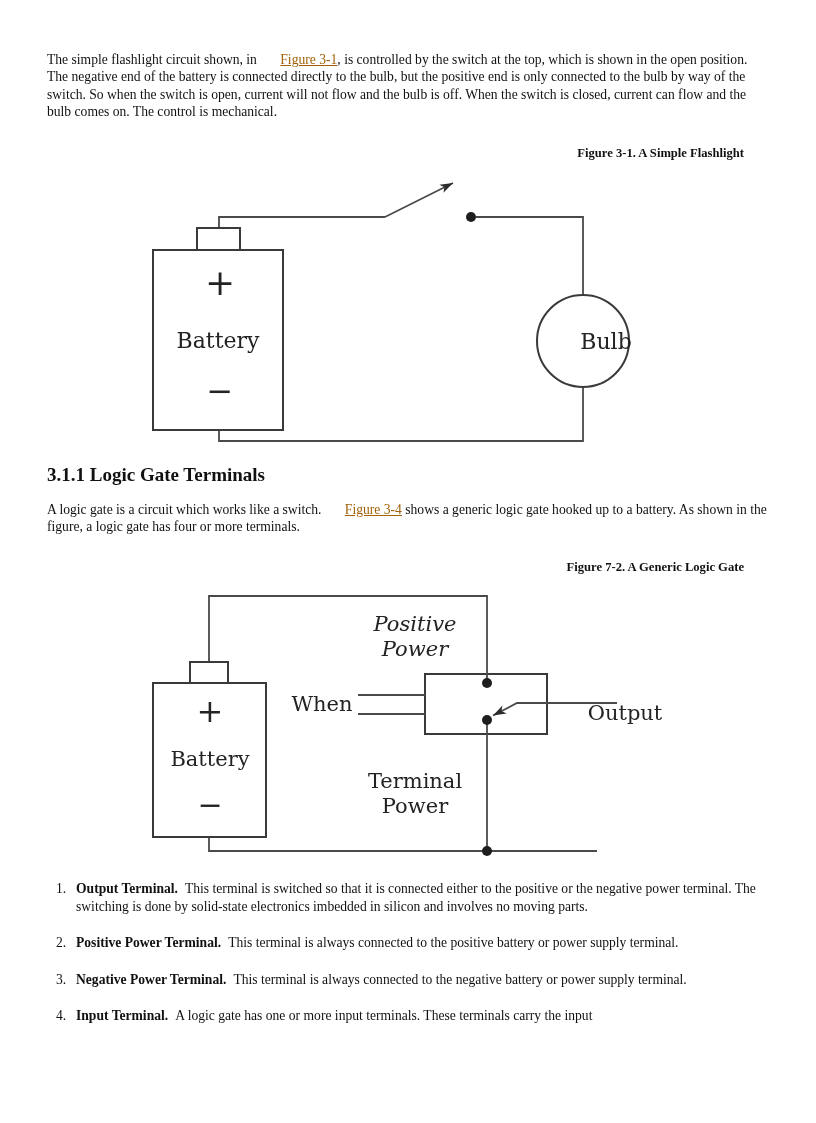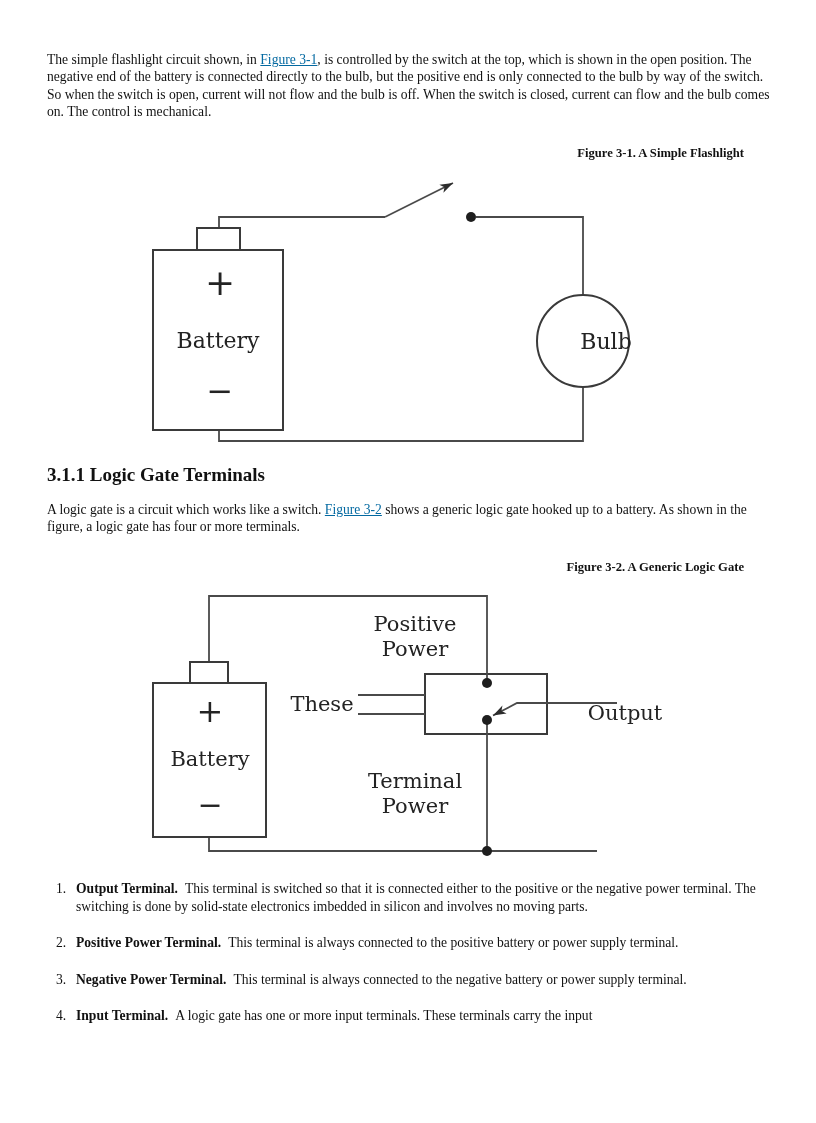--- a/index.html
+++ b/index.html
@@ -3,21 +3,21 @@
 <meta charset="utf-8">
 <style>
   html,body { margin:0; padding:0; background:#ffffff; }
   .page {
     position:relative; width:816px; height:1123px; margin:0 auto;
     background:#ffffff; color:#111111; overflow:hidden;
     font-family:"Liberation Serif", serif;
     box-sizing:border-box; padding:51px 46px 0 47px;
   }
   .body-text { margin:0; font-size:13.6px; line-height:17.4px; }
-  .doc-link { color:#0369a1; text-decoration:underline; cursor:pointer; }
+  .doc-link { color:#a16207; text-decoration:underline; cursor:pointer;margin-left:20px; }
   .fig-caption {
     font-weight:bold; font-size:12.6px; line-height:15px;
     text-align:right; width:697px; margin:25px 0 0 0;
   }
   .section-heading { font-size:19px; line-height:18px; font-weight:bold; margin:16px 0 0 0; }
   .para2 { margin-top:17px; }
   .figure { position:relative; width:540px; margin-left:93px; }
   .fig1 { height:280px; margin-top:9px; }
   .fig2 { height:290px; margin-top:9px; }
   .figure svg { position:absolute; left:0; top:0; }
@@ -70,45 +70,45 @@
       <circle class="shape" cx="443" cy="171" r="46"></circle>
     </svg>
     <div class="fig-label lbl-plus" style="left:80px;  top:112px;">+</div>
     <div class="fig-label lbl-name" style="left:78px;  top:170px;">Battery</div>
     <div class="fig-label lbl-minus" style="left:80px;  top:221px;">−</div>
     <div class="fig-label lbl-name" style="left:466px; top:171px;">Bulb</div>
   </div>
 
   <h3 class="section-heading">3.1.1 Logic Gate Terminals</h3>
 
-  <p class="body-text para2"><span>A logic gate is a circuit which works like a switch. </span><a class="doc-link">Figure 3-2</a><span> shows a generic logic gate hooked up to a battery. As shown in the figure, a logic gate has four or more terminals.</span></p>
+  <p class="body-text para2"><span>A logic gate is a circuit which works like a switch. </span><a class="doc-link">Figure 3-4</a><span> shows a generic logic gate hooked up to a battery. As shown in the figure, a logic gate has four or more terminals.</span></p>
 
-  <div class="fig-caption">Figure 3-2. A Generic Logic Gate</div>
+  <div class="fig-caption">Figure 7-2. A Generic Logic Gate</div>
 
   <div class="figure fig2">
     <svg width="540" height="290" viewBox="0 0 540 290">
       <rect class="shape" x="285" y="90" width="122" height="60"></rect>
       <path class="wire" d="M69,78 L69,12 L347,12 L347,99"></path>
       <path class="wire" d="M347,136 L347,267"></path>
       <path class="wire" d="M69,252 L69,267 L457,267"></path>
       <path class="wire" d="M218,111 L285,111"></path>
       <path class="wire" d="M218,130 L285,130"></path>
       <path class="wire" d="M477,119 L377,119 L353,131.5"></path>
       <polygon class="arrow" points="0,0 -13,4.5 -9.5,0 -13,-4.5" transform="translate(353,131.5) rotate(152.5)"></polygon>
       <rect class="shape" x="13" y="99" width="113" height="154"></rect>
       <rect class="shape" x="50" y="78" width="38" height="21"></rect>
       <circle class="dot" cx="347" cy="99" r="5"></circle>
       <circle class="dot" cx="347" cy="136" r="5"></circle>
       <circle class="dot" cx="347" cy="267" r="5"></circle>
     </svg>
     <div class="fig-label lbl-plus-sm" style="left:70px;  top:127px;">+</div>
     <div class="fig-label lbl-name-sm" style="left:70px;  top:175px;">Battery</div>
     <div class="fig-label lbl-minus-sm" style="left:70px;  top:220px;">−</div>
-    <div class="lbl-wrap" style="left:275px; top:53px;">Positive Power</div>
-    <div class="fig-label lbl-name-sm" style="left:182px; top:120px;">These</div>
+    <div class="lbl-wrap" style="left:275px; top:53px;font-style:italic;">Positive Power</div>
+    <div class="fig-label lbl-name-sm" style="left:182px; top:120px;">When</div>
     <div class="fig-label lbl-name-sm" style="left:485px; top:101px;margin-top:28px;">Output</div>
     <div class="lbl-wrap" style="left:275px; top:210px;">Terminal Power</div>
   </div>
 
   <div class="terminal-list">
     <div class="t-item">
       <span class="t-num">1.</span>
       <span class="t-body"><span class="t-term">Output Terminal.</span><span>This terminal is switched so that it is connected either to the positive or the negative power terminal. The switching is done by solid-state electronics imbedded in silicon and involves no moving parts.</span></span>
     </div>
     <div class="t-item">

